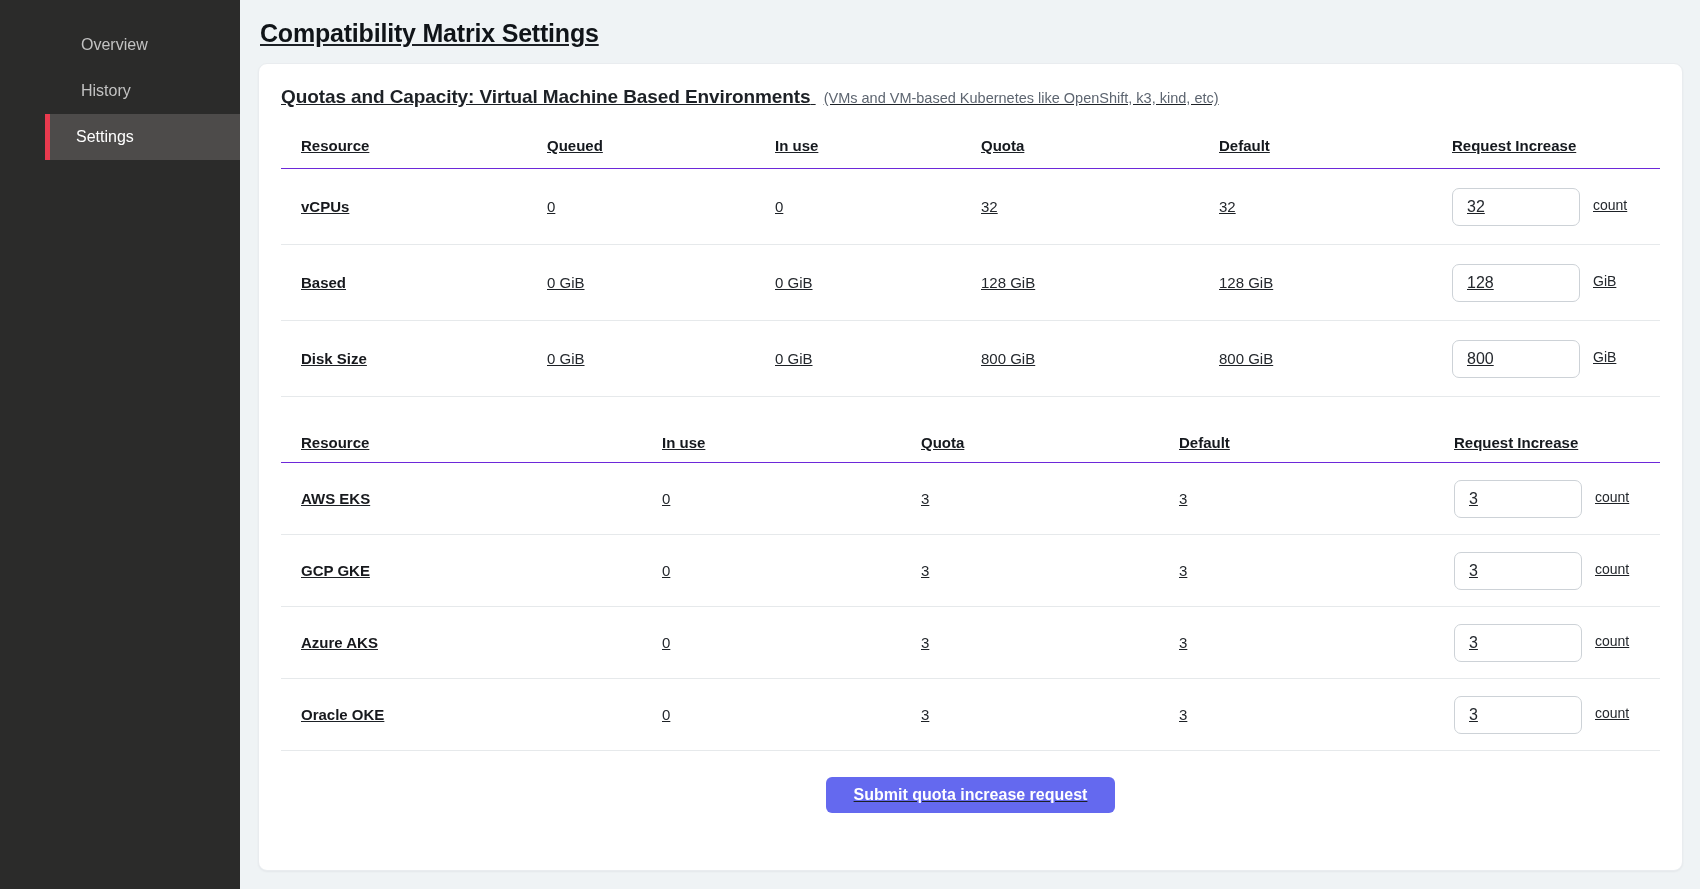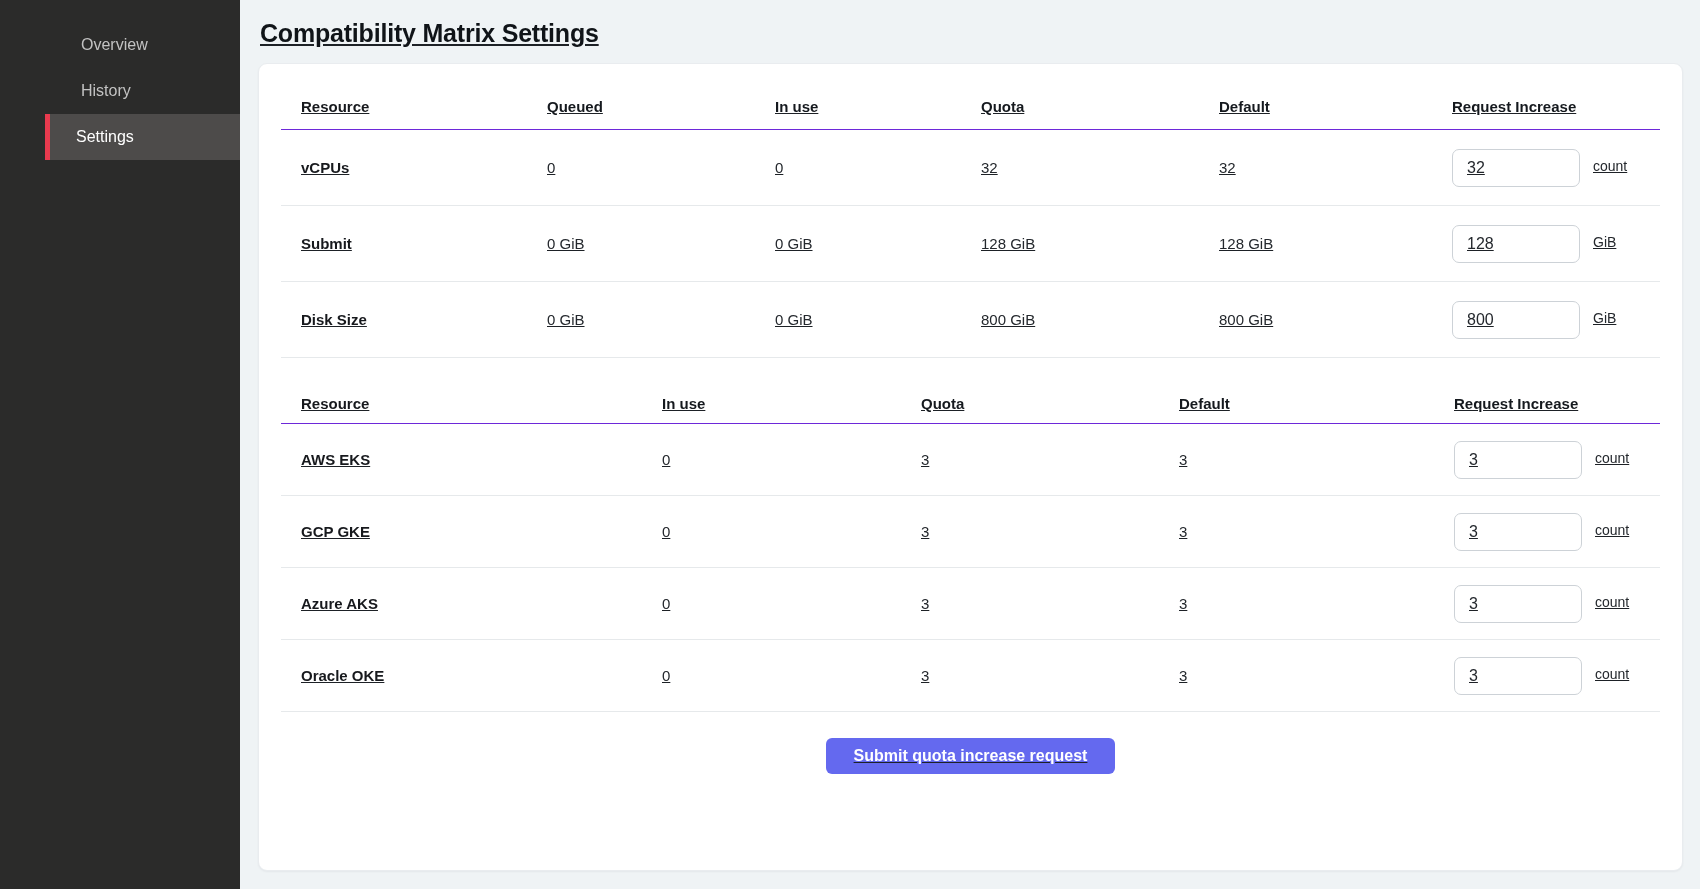--- a/index.html
+++ b/index.html
@@ -158,20 +158,24 @@
     <span>Settings</span>
   </div>
 </aside>
 
 <main class="main">
   <h1 class="page-title">Compatibility Matrix Settings</h1>
 
   <section class="card">
 
     <div class="section section-1">
+      <h2 class="section-heading">
+        <span>Quotas and Capacity: Virtual Machine Based Environments</span>
+        <span class="section-subtitle">(VMs and VM-based Kubernetes like OpenShift, k3, kind, etc)</span>
+      </h2>
 
       <div class="thead grid6">
         <div class="cell first">Resource</div>
         <div class="cell">Queued</div>
         <div class="cell">In use</div>
         <div class="cell">Quota</div>
         <div class="cell">Default</div>
         <div class="cell">Request Increase</div>
       </div>
 
@@ -181,21 +185,21 @@
         <div class="cell">0</div>
         <div class="cell">32</div>
         <div class="cell">32</div>
         <div class="cell req-cell">
           <input class="qty-input" type="text" value="32" style="">
           <span class="unit-label">count</span>
         </div>
       </div>
 
       <div class="trow grid6">
-        <div class="cell first">Submit</div>
+        <div class="cell first">Based</div>
         <div class="cell">0 GiB</div>
         <div class="cell">0 GiB</div>
         <div class="cell">128 GiB</div>
         <div class="cell">128 GiB</div>
         <div class="cell req-cell">
           <input class="qty-input" type="text" value="128" style="">
           <span class="unit-label">GiB</span>
         </div>
       </div>
 

